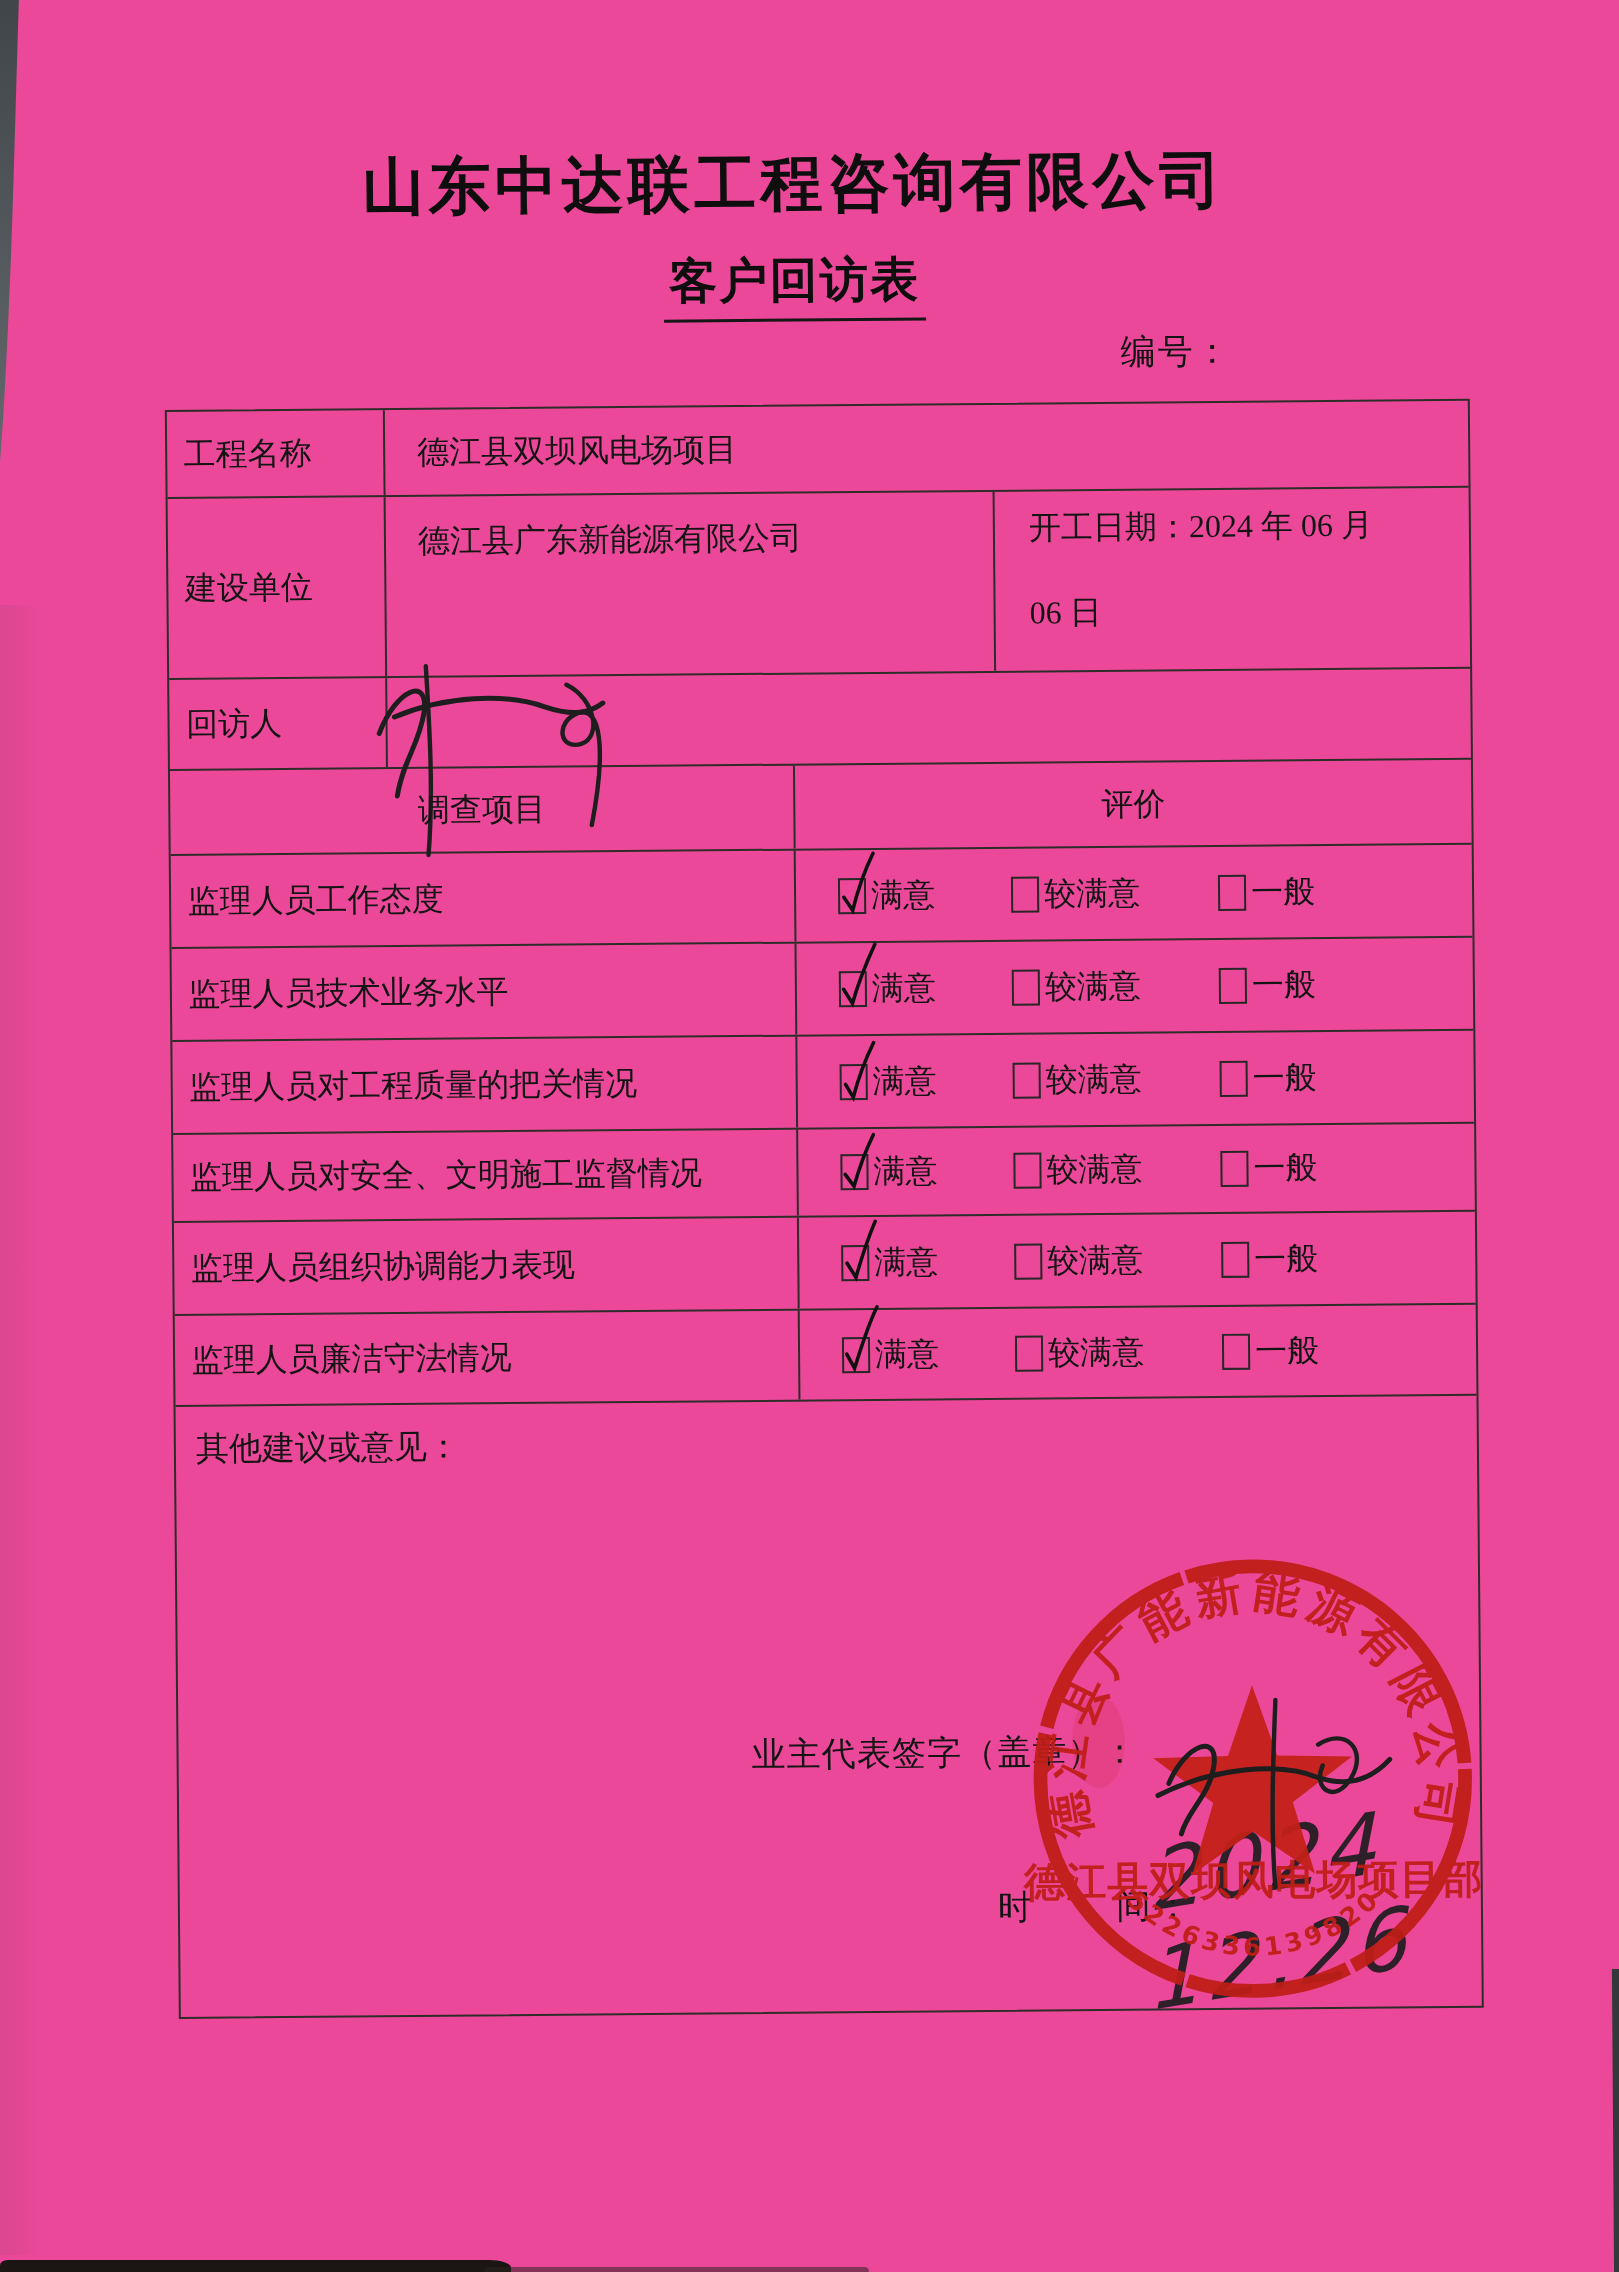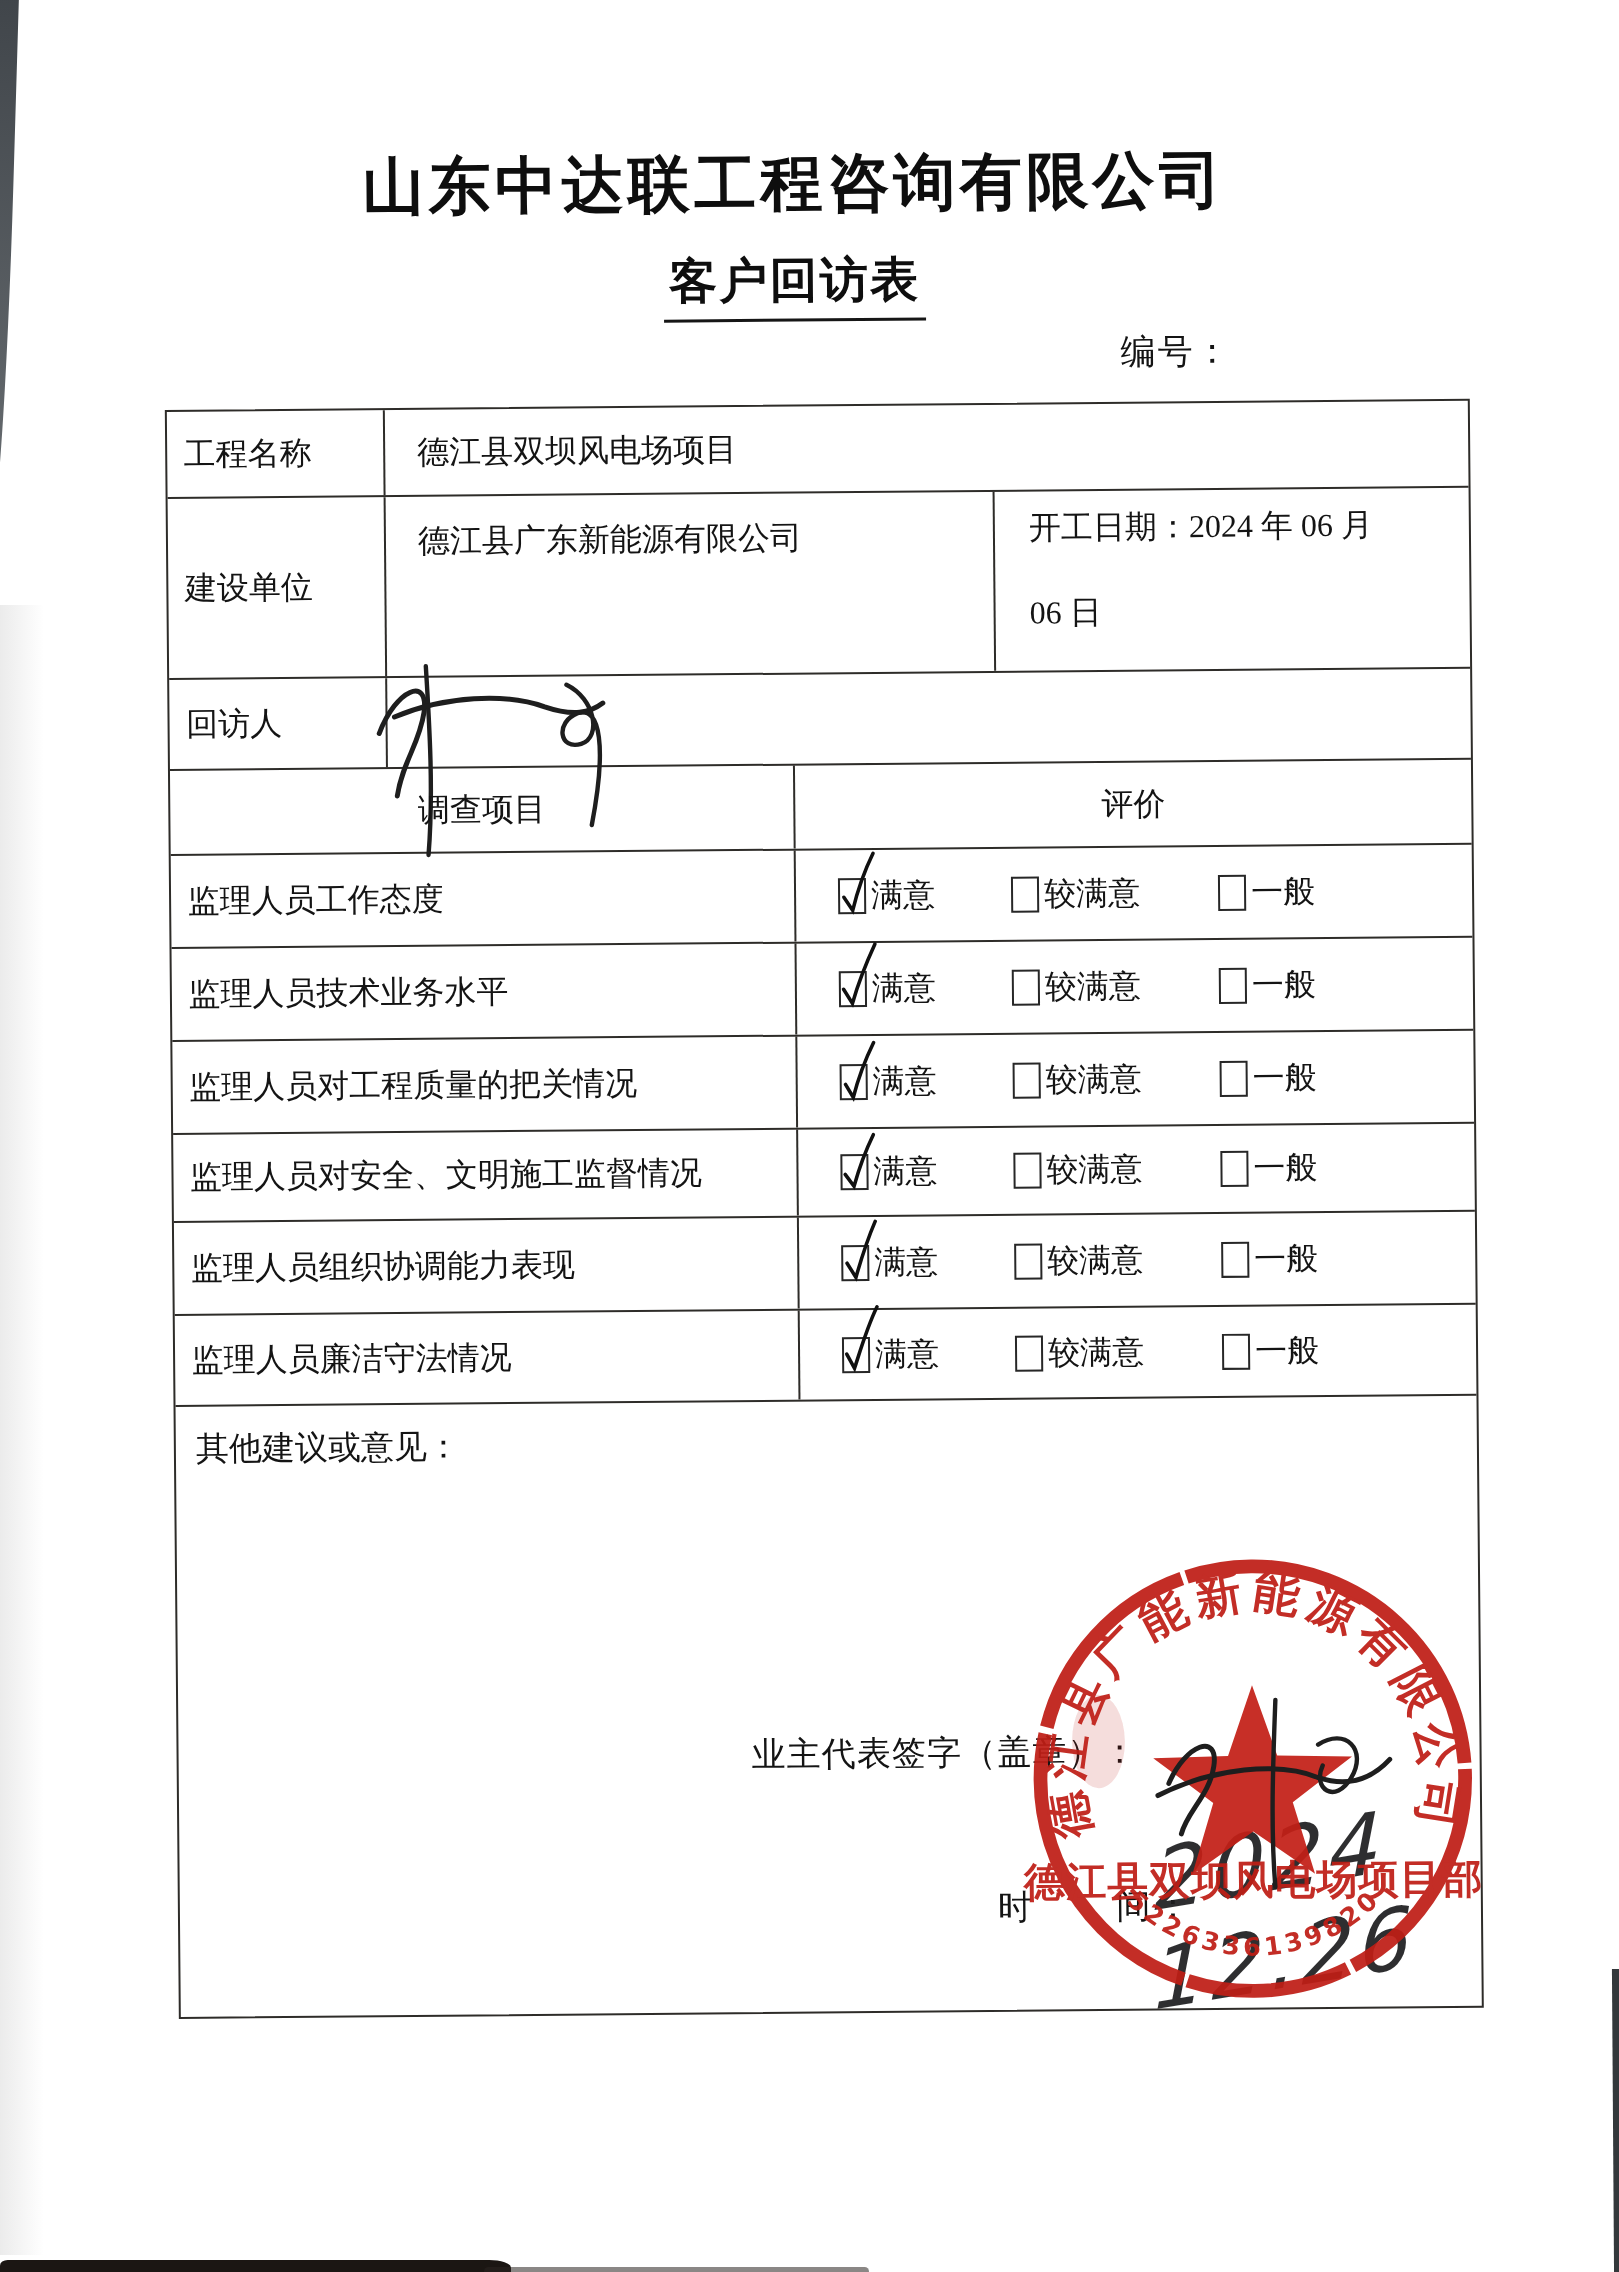--- a/index.html
+++ b/index.html
@@ -2,21 +2,21 @@
 <html style="font-size:8.8px"><head>
 <meta charset="utf-8">
 <style>
   html,body{margin:0;padding:0;}
   body{
     width:1620px;height:2273px;position:relative;overflow:hidden;
     background:#585d60;
     font-family:"Liberation Serif","DejaVu Serif",serif;
     color:#141414;
   }
-  .sheet{position:absolute;inset:0;background:#ffffff;}
+  .sheet{position:absolute;inset:0;background:#ec4899;}
   .shade-left{position:absolute;left:0;top:605px;width:44px;height:1650px;
     background:linear-gradient(to right,rgba(60,60,60,.10),rgba(60,60,60,0));}
   .edge-topleft{position:absolute;left:-12px;top:-22px;width:23px;height:572px;
     background:linear-gradient(to bottom,#3f4449,#6a6f73);
     transform:rotate(1.7deg);border-radius:0 0 70% 40%;}
   .edge-bottom{position:absolute;left:0;top:2260px;width:511px;height:16.5px;
     background:#1b1613;border-radius:7.7px 22px 0 0/5.5px 7.7px 0 0;}
   .edge-bottom2{position:absolute;left:484px;top:2267px;width:385px;height:7.7px;
     background:#2a2420;opacity:.55;border-radius:4.4px 4.4px 0 0;}
   .edge-right{position:absolute;left:1613px;top:1969px;width:7.7px;height:308px;

